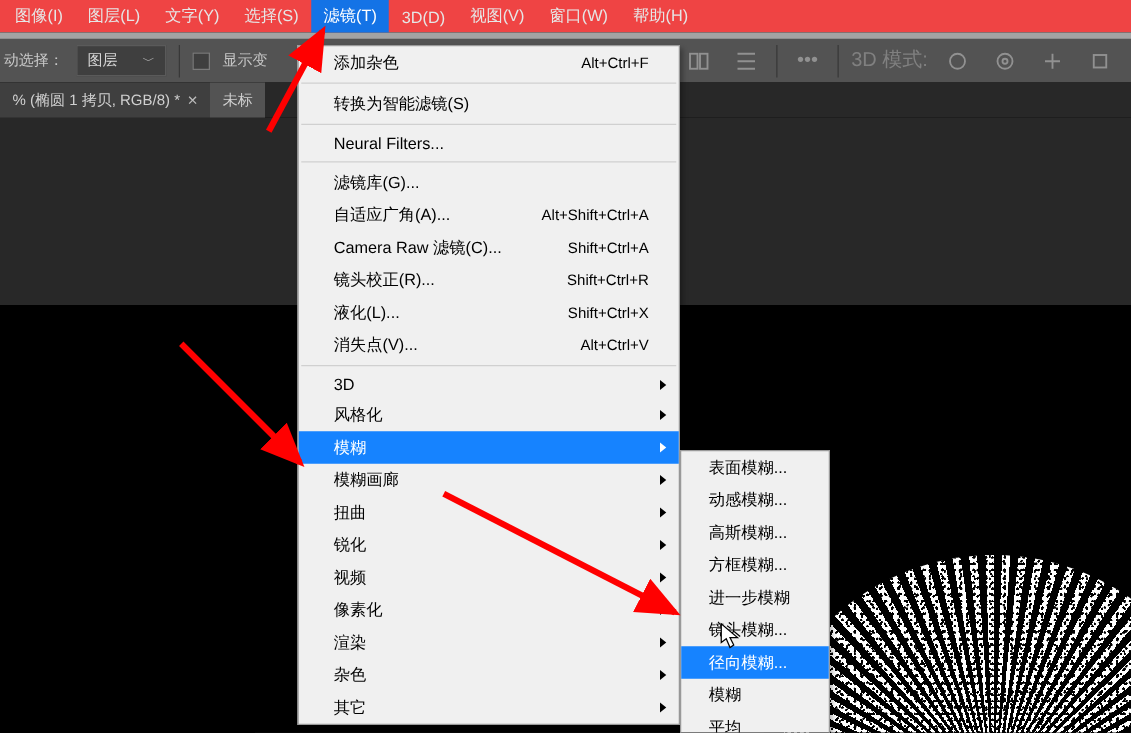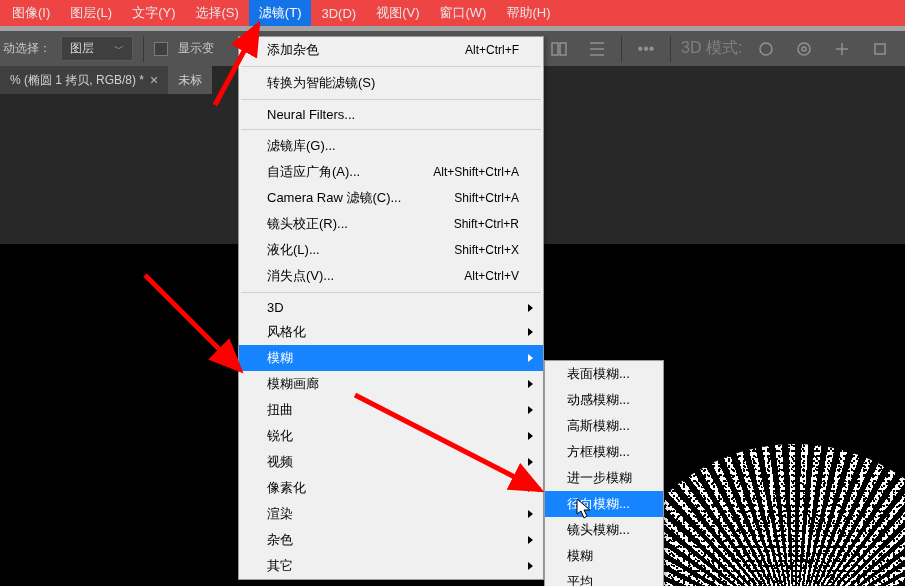--- a/index.html
+++ b/index.html
@@ -221,22 +221,22 @@
       <span class="arrow"></span>
     </div>
 </div>
 
 <div class="submenu">
   <div class="sub-row">表面模糊...</div>
   <div class="sub-row">动感模糊...</div>
   <div class="sub-row">高斯模糊...</div>
   <div class="sub-row">方框模糊...</div>
   <div class="sub-row">进一步模糊</div>
+  <div class="sub-row">镜头模糊...</div>
   <div class="sub-row hl">径向模糊...</div>
-  <div class="sub-row">镜头模糊...</div>
   <div class="sub-row">模糊</div>
   <div class="sub-row">平均</div>
 </div>
 
 <div class="red-arrow" style="left:210px;top:20px;">
   <svg width="60" height="90">
       <defs>
         <marker id="ah1" markerWidth="10" markerHeight="10" refX="6" refY="3" orient="auto">
           <path d="M0,0 L7,3 L0,6 Z" fill="#ff0000"></path>
         </marker>

